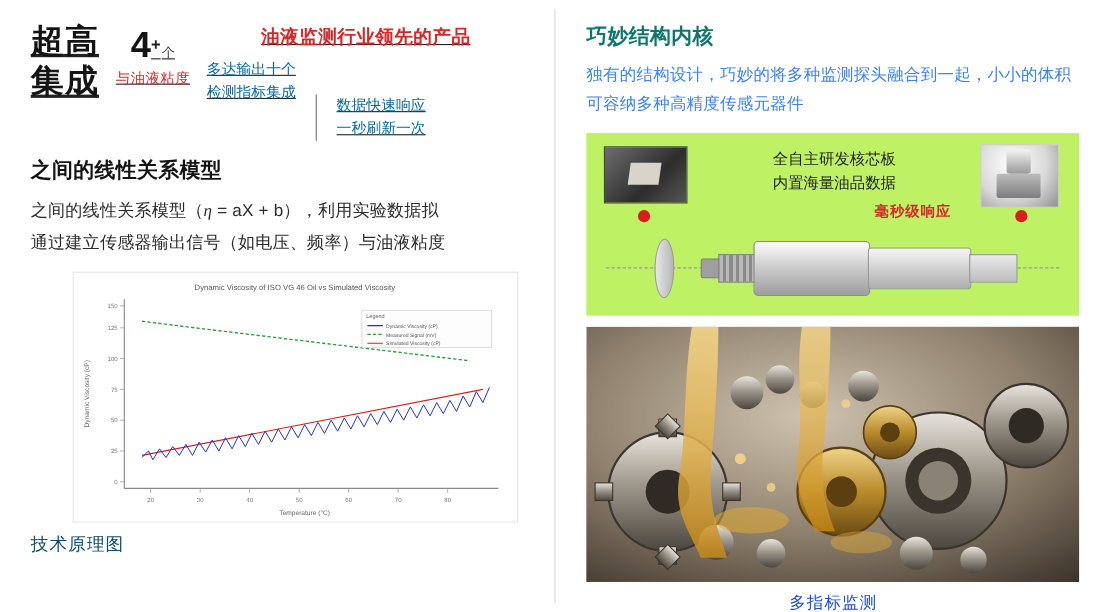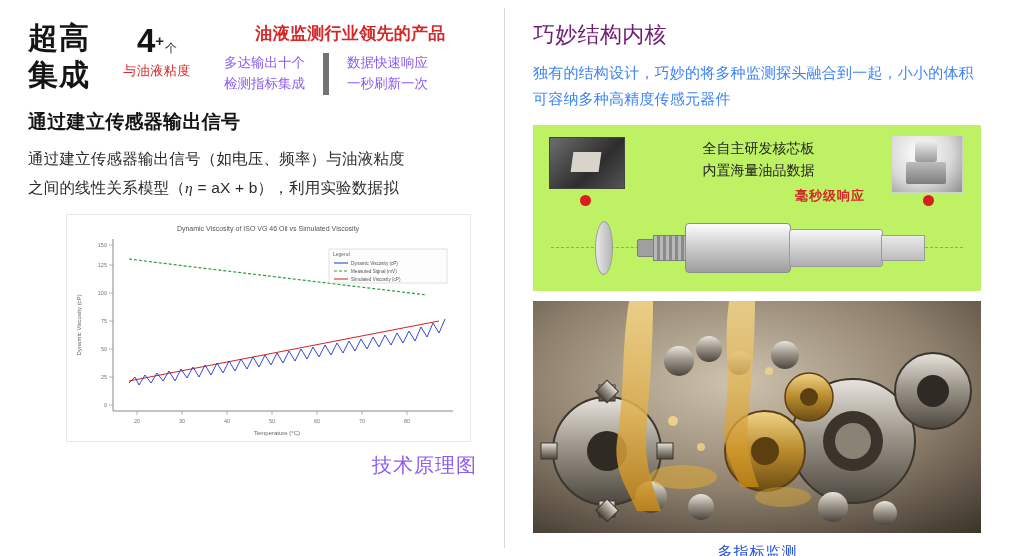--- a/index.html
+++ b/index.html
@@ -38,22 +38,23 @@
     top: 8px;
     width: 1px;
     height: 540px;
     background: #d8d8d8;
   }
 
   
   .headline-row {
     display: flex;
     align-items: flex-start;
-    gap: 30px;
+    gap: 12px;
     margin-bottom: 6px;
+    text-decoration: underline;
   }
   .big-title {
     font-size: 30px;
     font-weight: bold;
     line-height: 1.22;
     letter-spacing: 1px;
     color: #141414;
     white-space: pre-line;
     padding-top: 2px;
   }
@@ -94,30 +95,31 @@
   .claim-title {
     color: #d4282a;
     font-size: 17px;
     font-weight: bold;
     letter-spacing: 0.3px;
     margin-bottom: 8px;
   }
   .claim-grid {
     display: flex;
     font-size: 13.5px;
-    color: #8b5cf6;
+    color: #0369a1;
     line-height: 1.55;
   }
   .claim-cell {
     padding-right: 18px;
   }
   .claim-cell.second {
-    border-left: 6px solid #737373;
+    border-left: 1px solid #737373;
     padding-left: 18px;
     padding-right: 0;
+    margin-top: 33px;
   }
 
   .section-title {
     font-size: 19px;
     font-weight: bold;
     color: #141414;
     margin: 14px 0 10px 0;
     letter-spacing: 0.3px;
   }
   .body-text {
@@ -136,32 +138,32 @@
     margin-top: 12px;
     width: 405px;
     height: 228px;
     margin-left: 38px;
     background: #fff;
     border: 1px solid #e6e6e6;
     box-sizing: border-box;
     position: relative;
   }
   .chart-caption {
-    text-align: right;
-    font-size: 20px;
-    color: #8b5cf6;
+    text-align: left;
+    font-size: 16px;
+    color: #0c4a6e;
     margin-top: 10px;
     letter-spacing: 1px;
   }
 
   
   .r-title {
-    font-size: 22px;
-    font-weight: normal;
-    color: #701a75;
+    font-size: 19px;
+    font-weight: bold;
+    color: #0f766e;
     margin: 2px 0 10px 0;
     letter-spacing: 0.3px;
   }
   .r-body {
     font-size: 15px;
     line-height: 1.75;
     color: #3b82f6;
     letter-spacing: 0.2px;
     margin-bottom: 12px;
   }
@@ -350,27 +352,27 @@
         <div class="claim-title">油液监测行业领先的产品</div>
         <div class="claim-grid">
           <div class="claim-cell" style="white-space:pre-line;">多达输出十个
 检测指标集成</div>
           <div class="claim-cell second" style="white-space:pre-line;">数据快速响应
 一秒刷新一次</div>
         </div>
       </div>
     </div>
 
-    <div class="section-title">通过建立传感器输出信号</div>
+    <div class="section-title">之间的线性关系模型</div>
 
     <div class="body-text">
-      <div>通过建立传感器输出信号（如电压、频率）与油液粘度</div>
       <div>
         <span>之间的线性关系模型（</span><span class="ital">η</span><span> = aX + b），利用实验数据拟</span>
       </div>
+      <div>通过建立传感器输出信号（如电压、频率）与油液粘度</div>
     </div>
 
     <div class="chart-wrap">
       <svg width="403" height="226" viewBox="0 0 403 226">
         <rect x="0" y="0" width="403" height="226" fill="#ffffff"></rect>
 
         <text x="201" y="16" font-size="7" fill="#555" text-anchor="middle" font-family="Liberation Sans, sans-serif">Dynamic Viscosity of ISO VG 46 Oil vs Simulated Viscosity</text>
 
         <line x1="46" y1="24" x2="46" y2="196" stroke="#888" stroke-width="1"></line>
         <line x1="46" y1="196" x2="386" y2="196" stroke="#888" stroke-width="1"></line>

